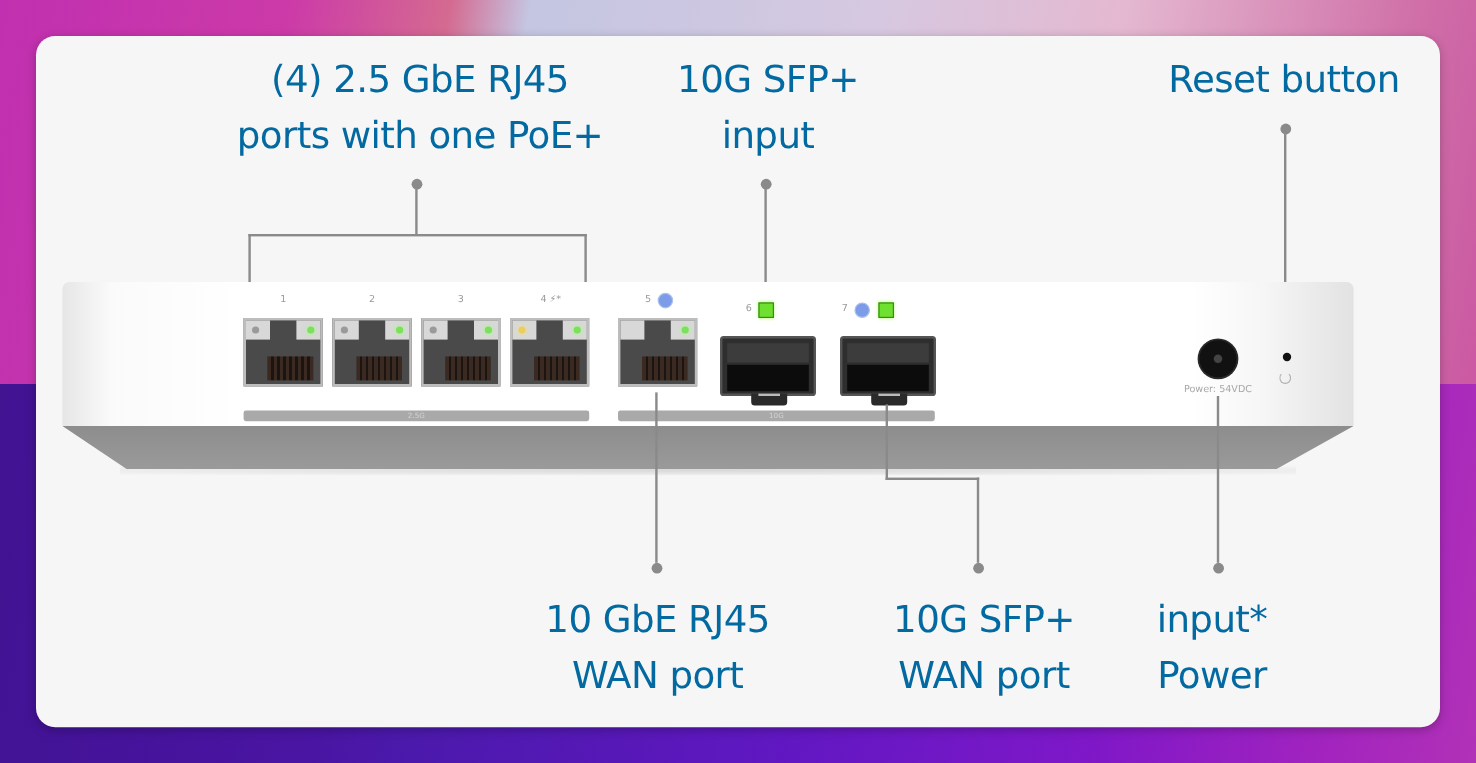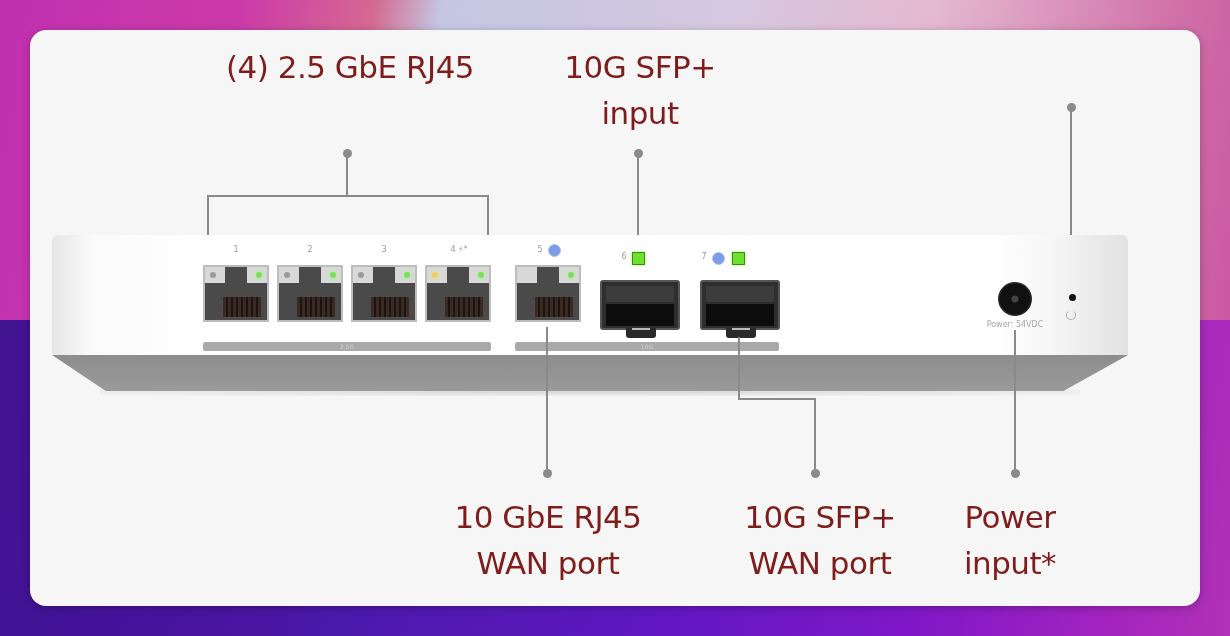--- a/index.html
+++ b/index.html
@@ -15,21 +15,21 @@
     background:linear-gradient(100deg,#3a1290 0%,#4410a8 30%,#5a0ec0 55%,#7a10c8 75%,#a020c0 90%,#b030b8 100%);
     opacity:0.95;
   }
   .card{
     position:absolute;left:30px;top:30px;width:1170px;height:576px;
     background:#f6f6f6;border-radius:16px;
     box-shadow:0 2px 8px rgba(0,0,0,0.25);
     overflow:hidden;
   }
   .label{
-    position:absolute;color:#7f1d1d;font-size:31px;line-height:46px;
+    position:absolute;color:#0369a1;font-size:31px;line-height:46px;
     text-align:center;white-space:nowrap;letter-spacing:-0.5px;
   }
   .line{position:absolute;background:#8a8a8a;}
   .dot{position:absolute;width:9px;height:9px;border-radius:50%;background:#8a8a8a;}
   
   .device{
     position:absolute;left:22px;top:205px;width:1076px;height:120px;
     background:linear-gradient(90deg,#e6e6e6 0px,#fafafa 40px,#ffffff 150px,#ffffff 940px,#f6f6f6 1000px,#e2e2e2 1076px);
     border-top-left-radius:6px;border-top-right-radius:6px;
   }
@@ -93,24 +93,28 @@
 </style>
 </head>
 <body>
 
 <div class="bg-bottom"></div>
 
 <div class="card">
 
   <div class="label" style="left:125px;top:14px;width:390px;">
     <div>(4) 2.5 GbE RJ45</div>
+    <div>ports with one PoE+</div>
   </div>
   <div class="label" style="left:500px;top:14px;width:220px;">
     <div>10G SFP+</div>
     <div>input</div>
+  </div>
+  <div class="label" style="left:920px;top:14px;width:240px;">
+    <div>Reset button</div>
   </div>
 
   <div class="dot" style="left:313px;top:119px;"></div>
   <div class="line" style="left:316px;top:123px;width:2px;height:42px;"></div>
   <div class="line" style="left:177px;top:165px;width:282px;height:2px;"></div>
   <div class="line" style="left:177px;top:165px;width:2px;height:40px;"></div>
   <div class="line" style="left:457px;top:165px;width:2px;height:40px;"></div>
 
   <div class="dot" style="left:604px;top:119px;"></div>
   <div class="line" style="left:607px;top:123px;width:2px;height:90px;"></div>
@@ -203,17 +207,17 @@
 
   <div class="label" style="left:400px;top:464px;width:236px;">
     <div>10 GbE RJ45</div>
     <div>WAN port</div>
   </div>
   <div class="label" style="left:680px;top:464px;width:220px;">
     <div>10G SFP+</div>
     <div>WAN port</div>
   </div>
   <div class="label" style="left:910px;top:464px;width:140px;">
+    <div>input*</div>
     <div>Power</div>
-    <div>input*</div>
   </div>
 
 </div>
 
 </body></html>

